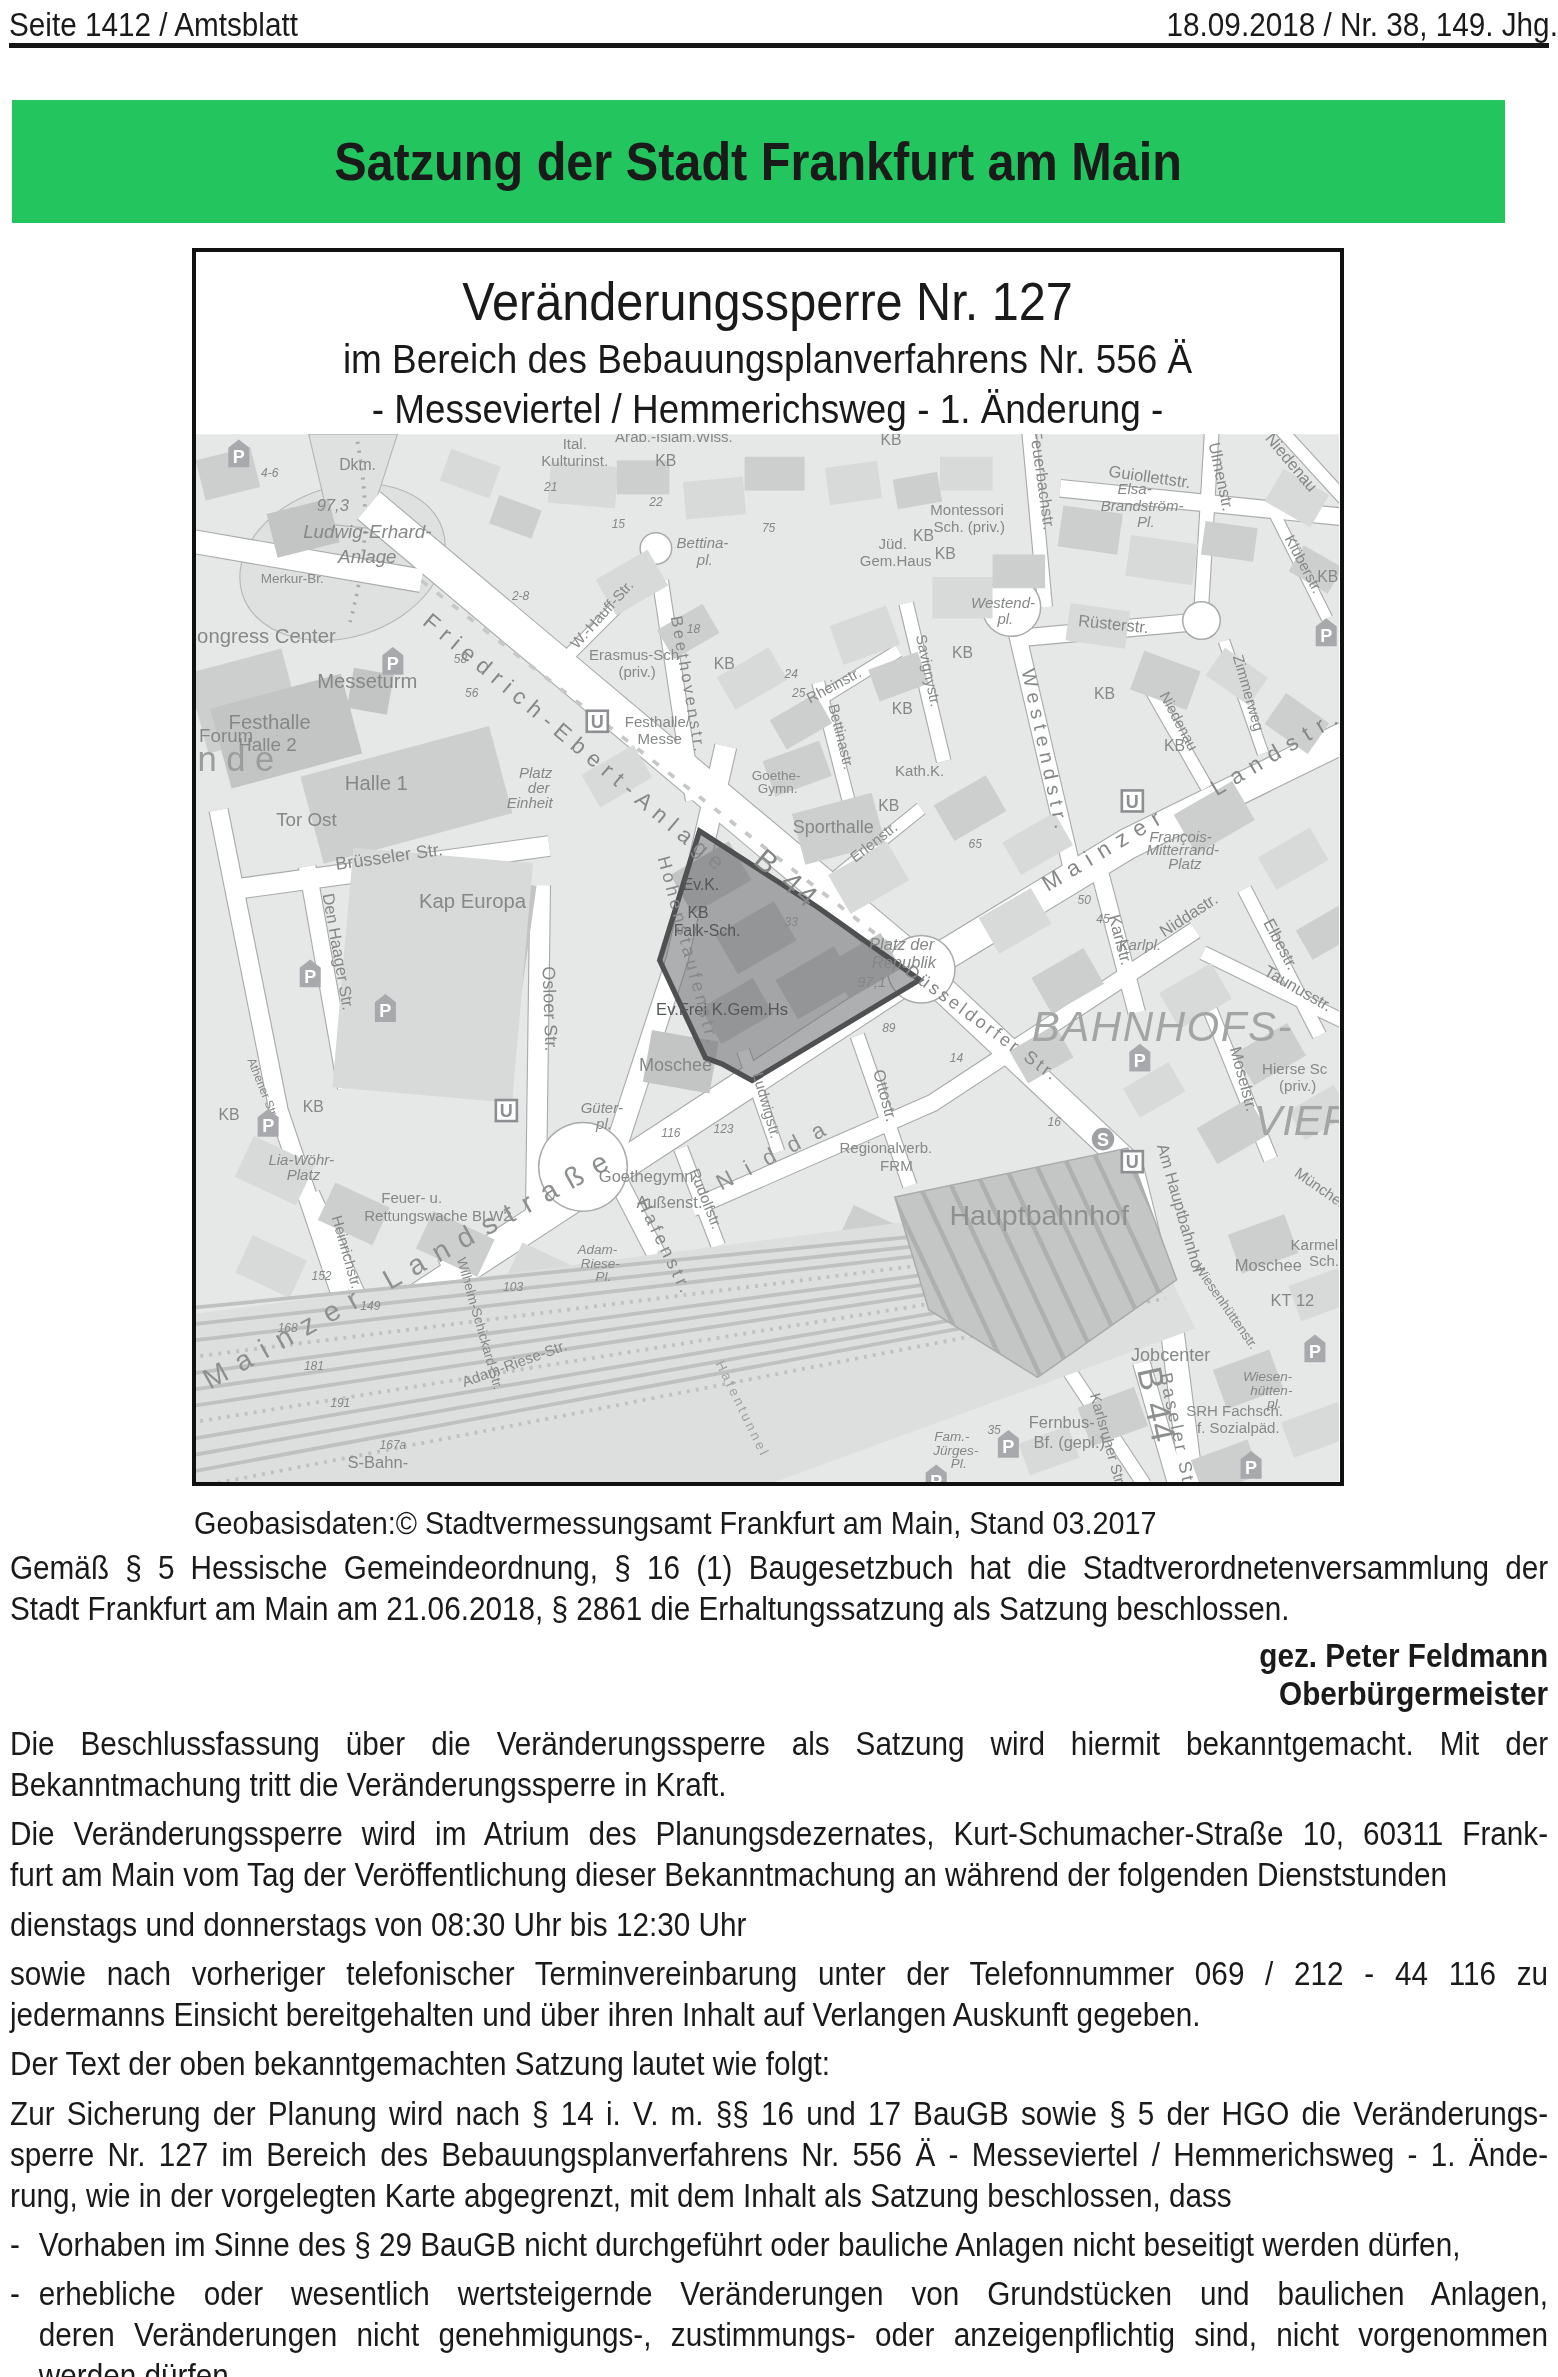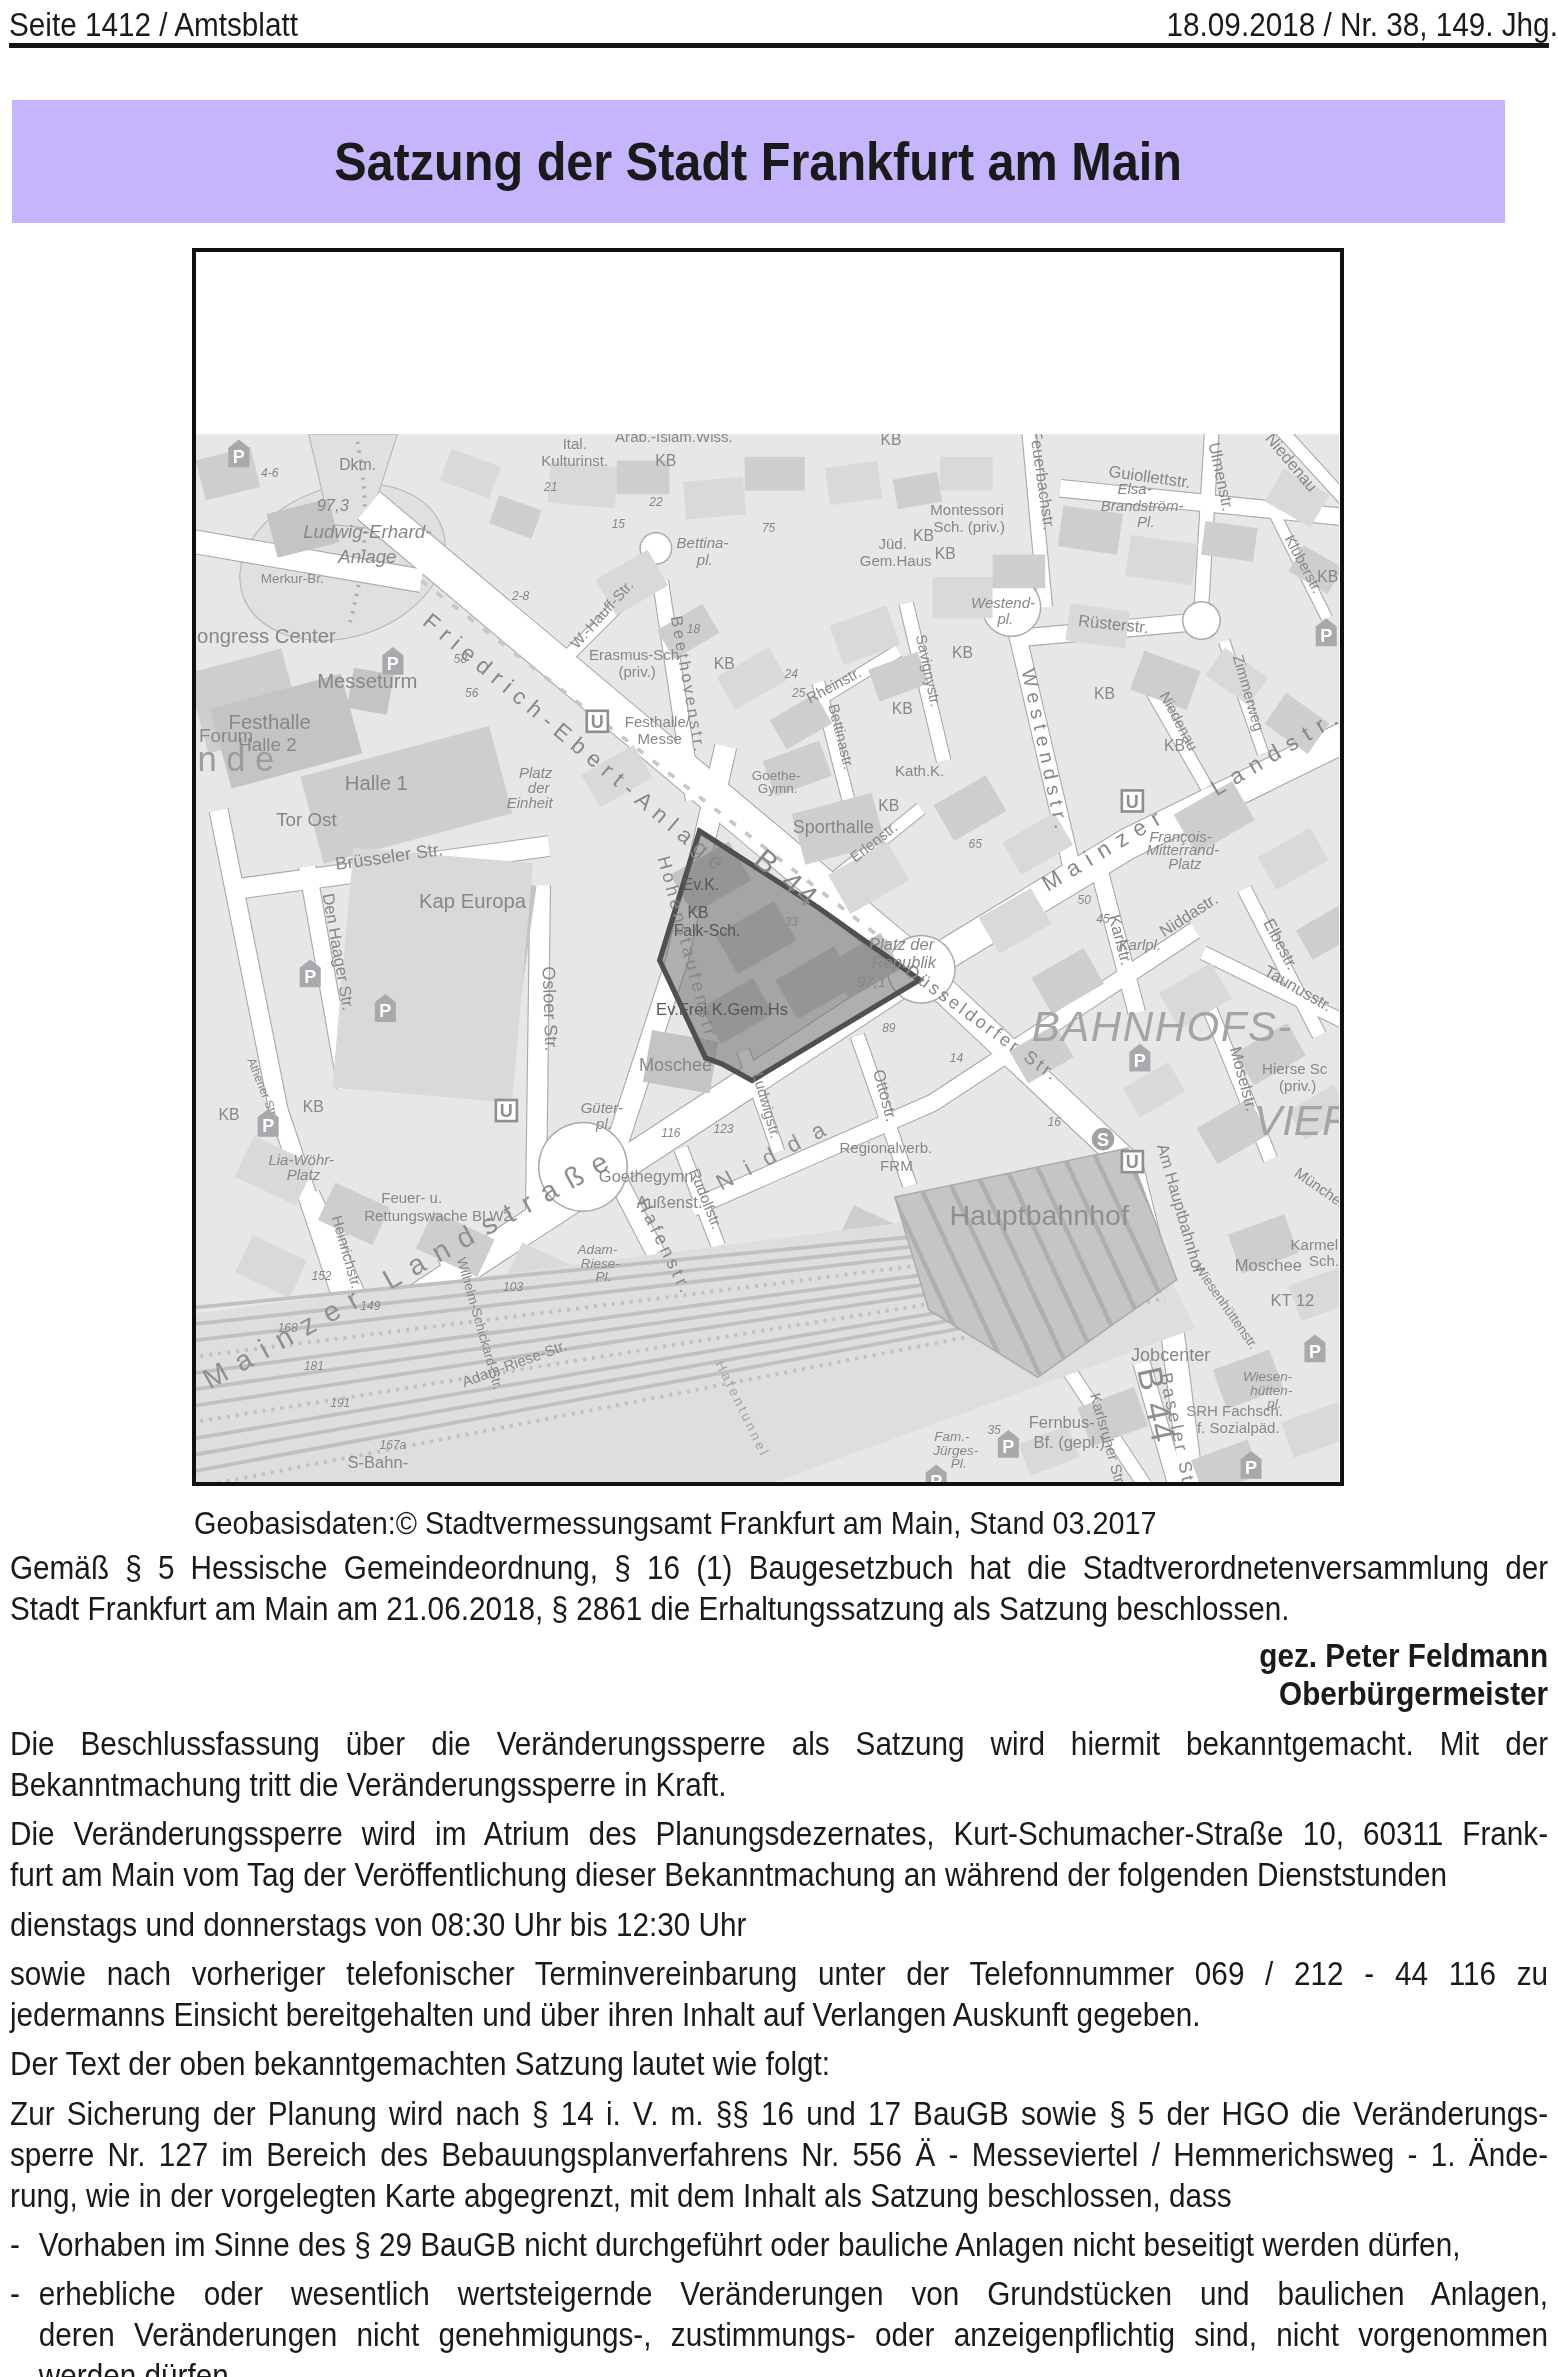--- a/index.html
+++ b/index.html
@@ -5,21 +5,21 @@
   html,body{margin:0;padding:0;}
   body{
     width:1558px;height:2377px;position:relative;background:#fff;overflow:hidden;
     font-family:"Liberation Sans","DejaVu Sans",sans-serif;color:#1a1a1a;
   }
   .condense{transform:scaleX(0.9);transform-origin:0 0;}
   
   .pagehead{position:absolute;top:6px;left:9px;width:1721px;display:flex;justify-content:space-between;font-size:33px;}
   .rule{position:absolute;top:43px;left:9px;width:1540px;height:5.3px;background:#161616;}
   
-  .banner{position:absolute;left:12px;top:100px;width:1493px;height:123px;background:#c4b5fd;}
+  .banner{position:absolute;left:12px;top:100px;width:1493px;height:123px;background:#22c55e;}
   .banner .condense{width:1658px;text-align:center;font-size:54px;font-weight:bold;line-height:123px;white-space:nowrap;}
   
   .noticebox{position:absolute;left:192px;top:248px;width:1152px;height:1238px;border:4.5px solid #101010;box-sizing:border-box;background:#fff;}
   .boxtitles{padding-top:16.6px;}
   .bt{white-space:nowrap;text-align:center;}
   .bt1{width:1270px;font-size:54px;line-height:65px;}
   .bt2{width:1270px;font-size:41px;line-height:50px;}
   .bt3{width:1270px;font-size:41px;line-height:50px;}
   #map{position:absolute;left:0;bottom:0;}
   
@@ -40,20 +40,25 @@
   <span>Seite 1412 / Amtsblatt</span>
   <span>18.09.2018 / Nr. 38, 149. Jhg.</span>
 </div>
 <div class="rule"></div>
 
 <div class="banner">
   <div class="condense">Satzung der Stadt Frankfurt am Main</div>
 </div>
 
 <div class="noticebox">
+  <div class="boxtitles">
+    <div class="bt bt1 condense">Veränderungssperre Nr. 127</div>
+    <div class="bt bt2 condense">im Bereich des Bebauungsplanverfahrens Nr. 556 Ä</div>
+    <div class="bt bt3 condense">- Messeviertel / Hemmerichsweg - 1. Änderung -</div>
+  </div>
   <svg id="map" width="1143" height="1048" viewBox="0 0 1521 1394">
     <rect x="0" y="0" width="1521" height="1394" fill="#e6e8e8"></rect>
     <g id="g-parks">
         <ellipse cx="195" cy="170" rx="140" ry="100" transform="rotate(-18 195 170)" fill="#dfe1e1" stroke="#b5b7b7" stroke-width="1.5"></ellipse>
         <polygon points="150,0 268,0 228,125 178,120" fill="#dfe1e1" stroke="#b5b7b7" stroke-width="1.5"></polygon>
         <path d="M215,10 C225,70 235,140 205,250" fill="none" stroke="#a9abab" stroke-width="5" stroke-dasharray="3,9"></path>
       </g>
     <g id="g-streets">
         <path d="M230,95 L965,712" fill="none" stroke="#a9abab" stroke-width="49"></path>
         <path d="M-10,1340 L250,1180 L965,712" fill="none" stroke="#a9abab" stroke-width="43"></path>

